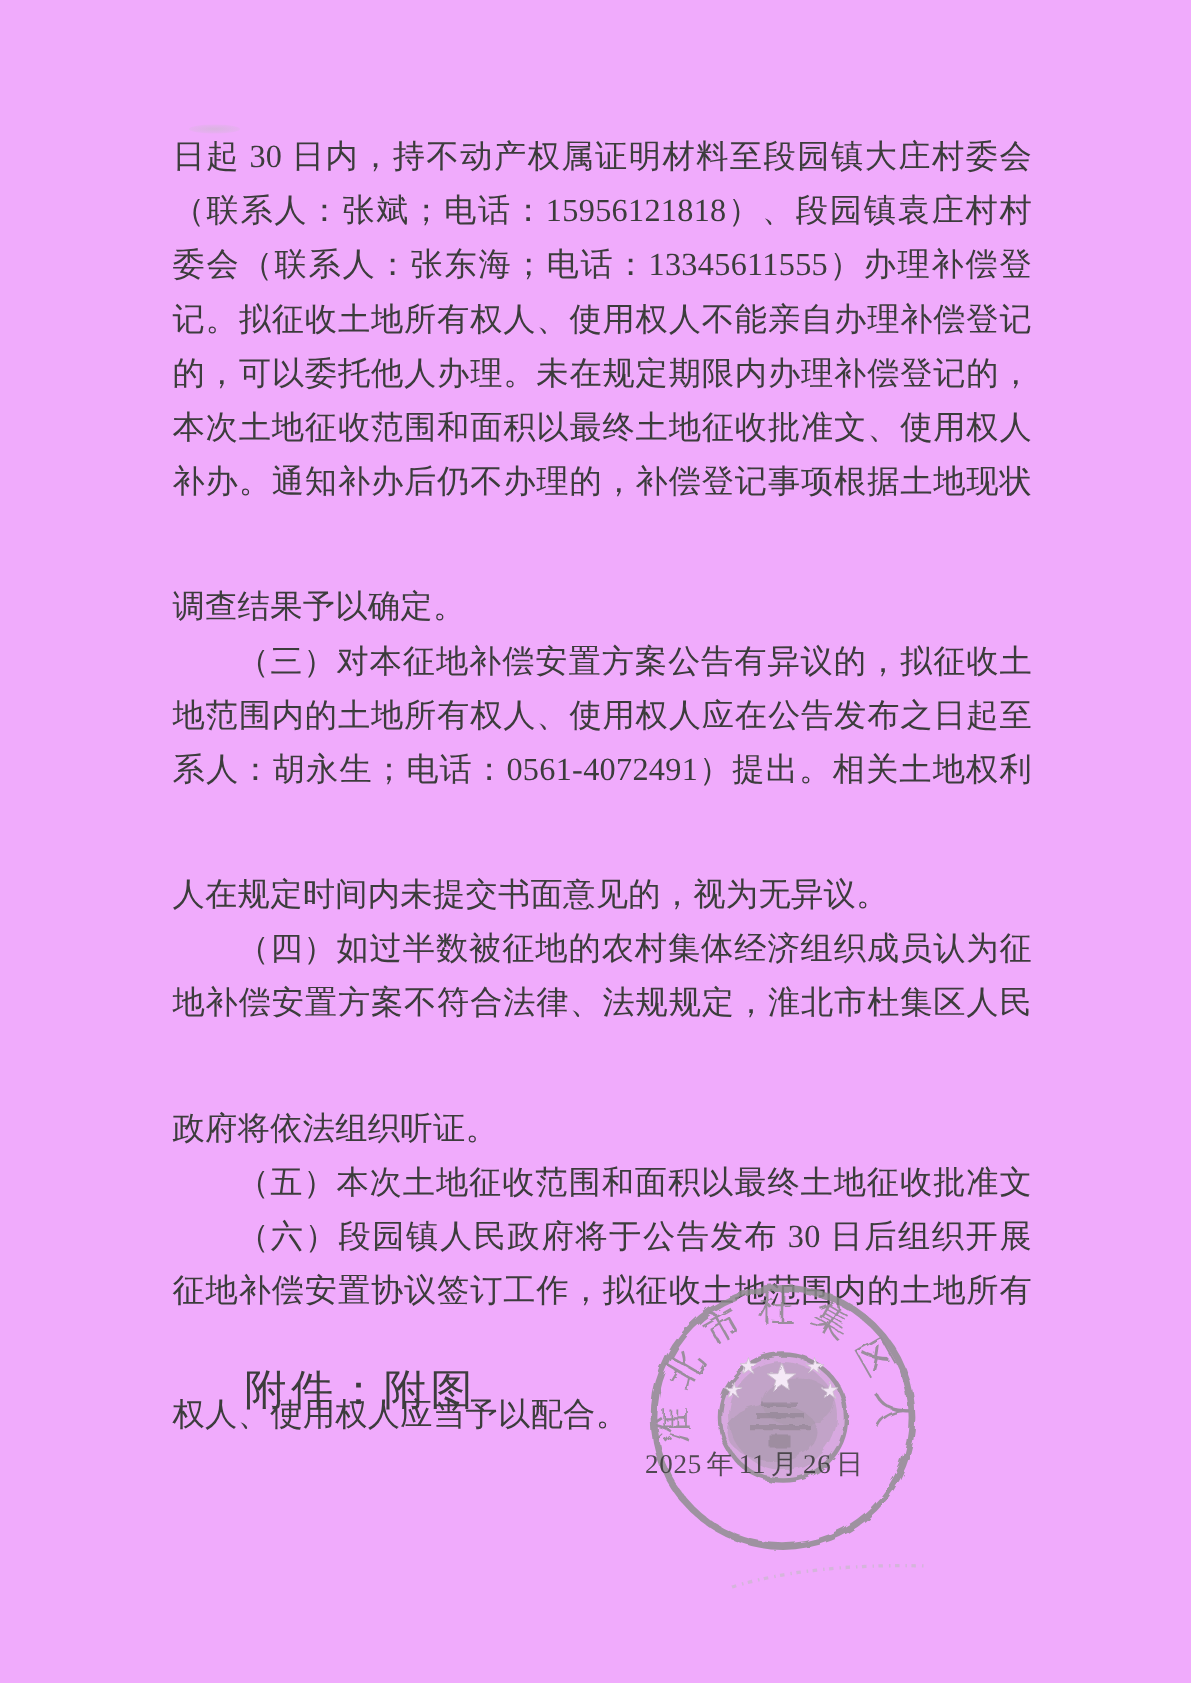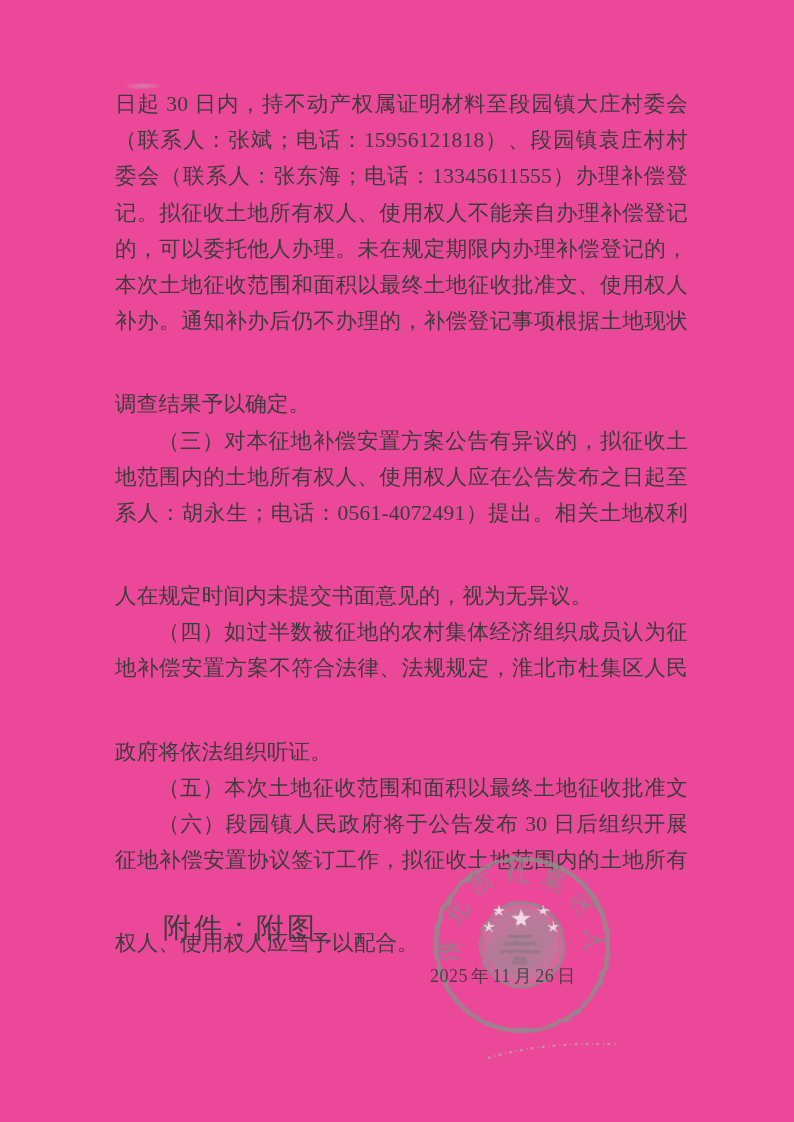--- a/index.html
+++ b/index.html
@@ -5,21 +5,21 @@
   html, body { margin: 0; padding: 0; }
   body {
     width: 794px; height: 1122px;
     background: #ffffff;
     overflow: hidden;
     font-family: "Liberation Serif", "DejaVu Serif", serif;
   }
   .page {
     position: relative;
     width: 794px; height: 1122px;
-    background: #ec4899;
+    background: #f0abfc;
   }
   .doc-body {
     position: absolute;
     left: 115px; top: 86px;
     width: 573px;
     color: #3c3c3c;
     font-size: 21.5px;
     line-height: 36.2px;
     letter-spacing: 0.2px;
   }

